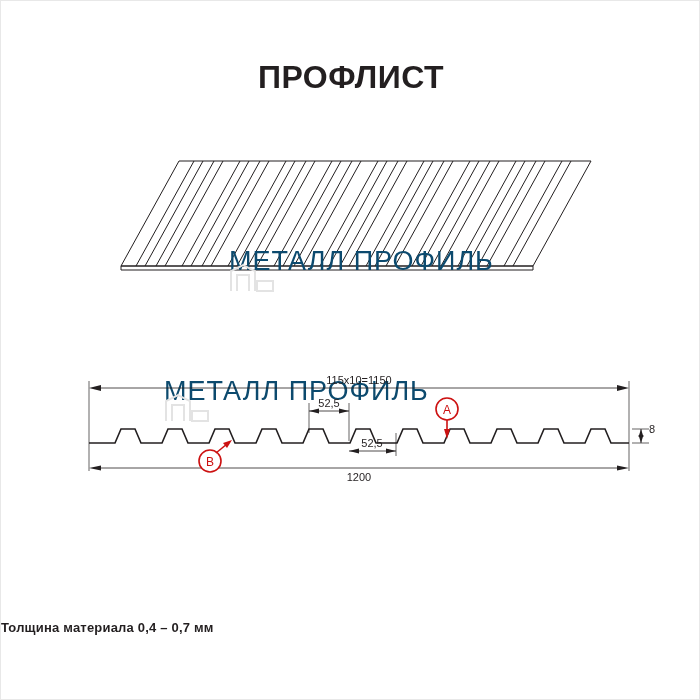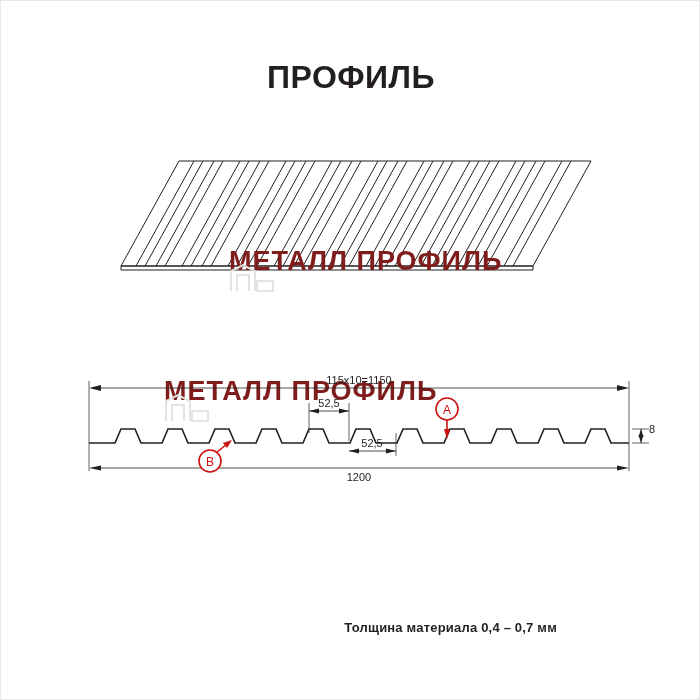--- a/index.html
+++ b/index.html
@@ -41,21 +41,21 @@
     text-align: center;
     font-size: 14px;
     font-weight: bold;
     color: #231f20;
   }
   .footnote {
     position: absolute;
     top: 619px;
     left: 0;
     width: 556px;
-    text-align: right;
+    text-align: left;
     font-size: 13px;
     font-weight: bold;
     letter-spacing: 0.2px;
     color: #231f20;
   }
   .iso-area {
     position: absolute;
     left: 60px;
     top: 140px;
     width: 580px;
@@ -65,22 +65,22 @@
     position: absolute;
     left: 48px;
     top: 360px;
     width: 610px;
     height: 130px;
   }
   .wm {
     position: absolute;
     pointer-events: none;
     font-size: 27px;
-    font-weight: bold;
-    color: #7f1d1d;
+    font-weight: normal;
+    color: #0c4a6e;
     letter-spacing: 1px;
     white-space: nowrap;
   }
   .wm1 { left: 228px; top: 245px; }
   .wm2 { left: 163px; top: 375px; }
   .wm-logo {
     position: absolute;
     pointer-events: none;
   }
   svg { display: block; overflow: visible; }
@@ -94,21 +94,21 @@
     font-family: "Liberation Sans", sans-serif;
     fill: #cc1111;
     font-weight: normal;
   }
 </style>
 </head>
 <body>
 
 <div class="page">
 
-  <div class="title">ПРОФИЛЬ</div>
+  <div class="title">ПРОФЛИСТ</div>
 
   <div class="iso-area">
     <svg width="580" height="170" viewBox="0 0 580 170">
       <g stroke="#231f20" stroke-width="1" fill="none" stroke-linejoin="miter">
 
         <path d="M 60 125 L 118 20 L 530 20 L 472 125 Z" stroke="#231f20" stroke-width="1" fill="#ffffff"></path>
 
         <g>
           <path d="M 75 125 L 133 20"></path>
           <path d="M 84 125 L 142 20"></path>

